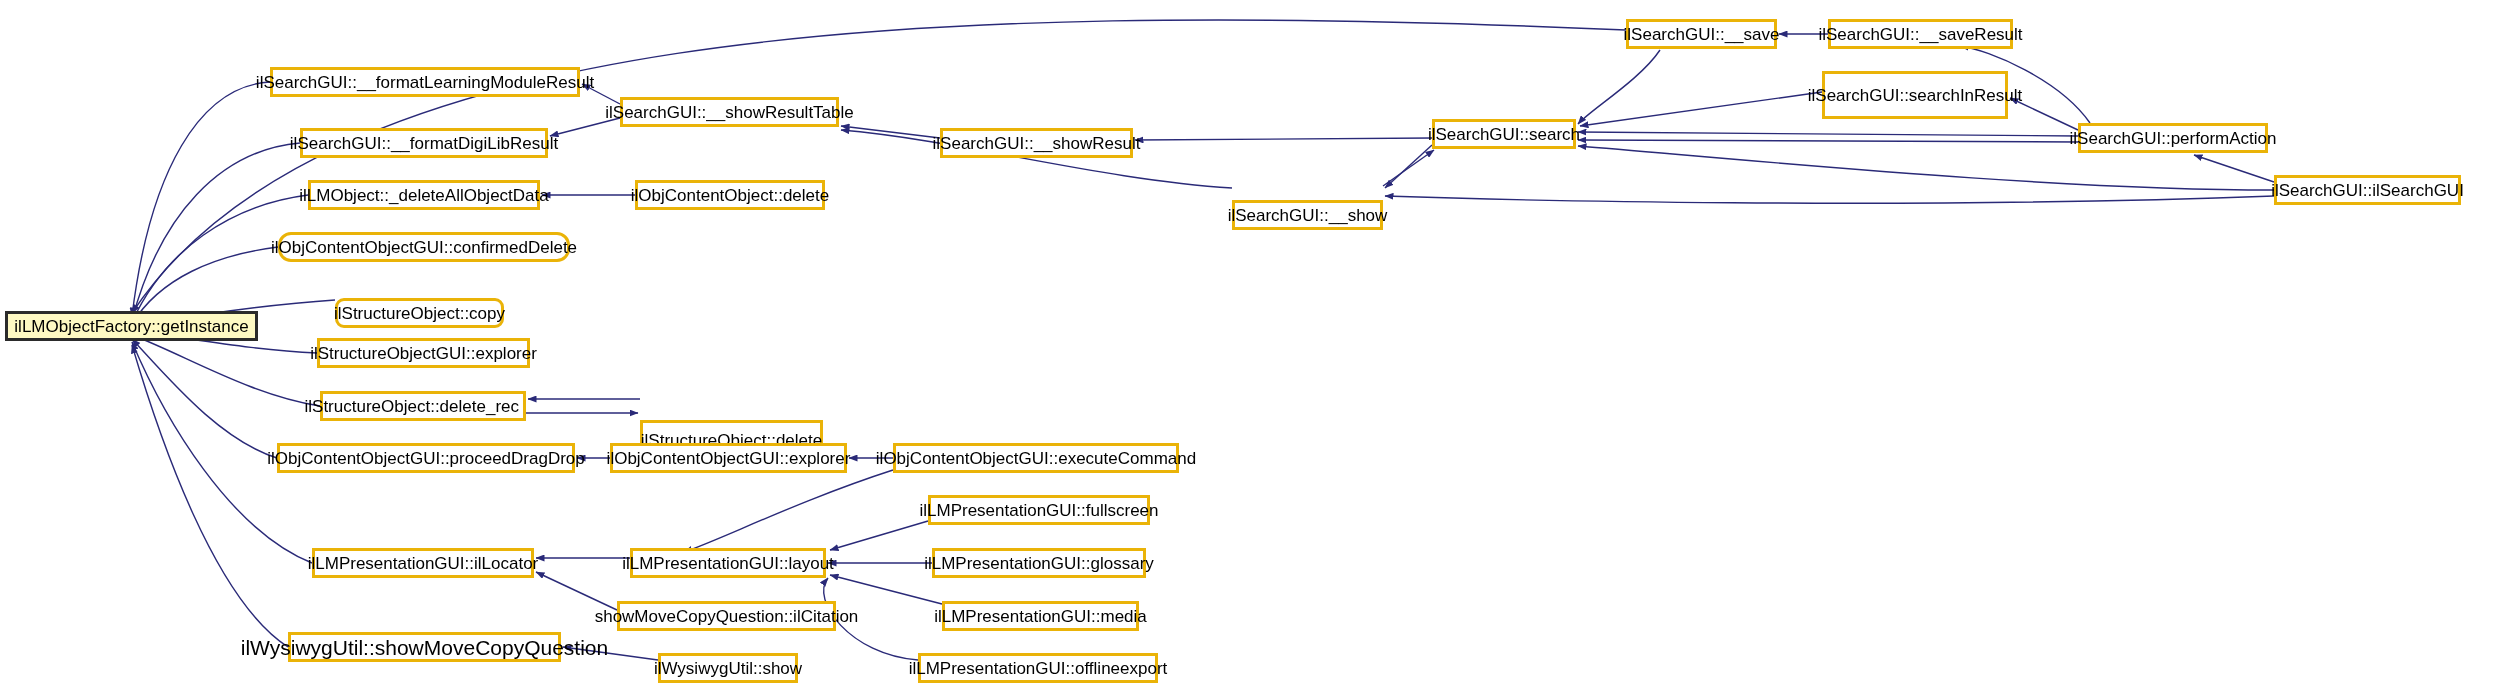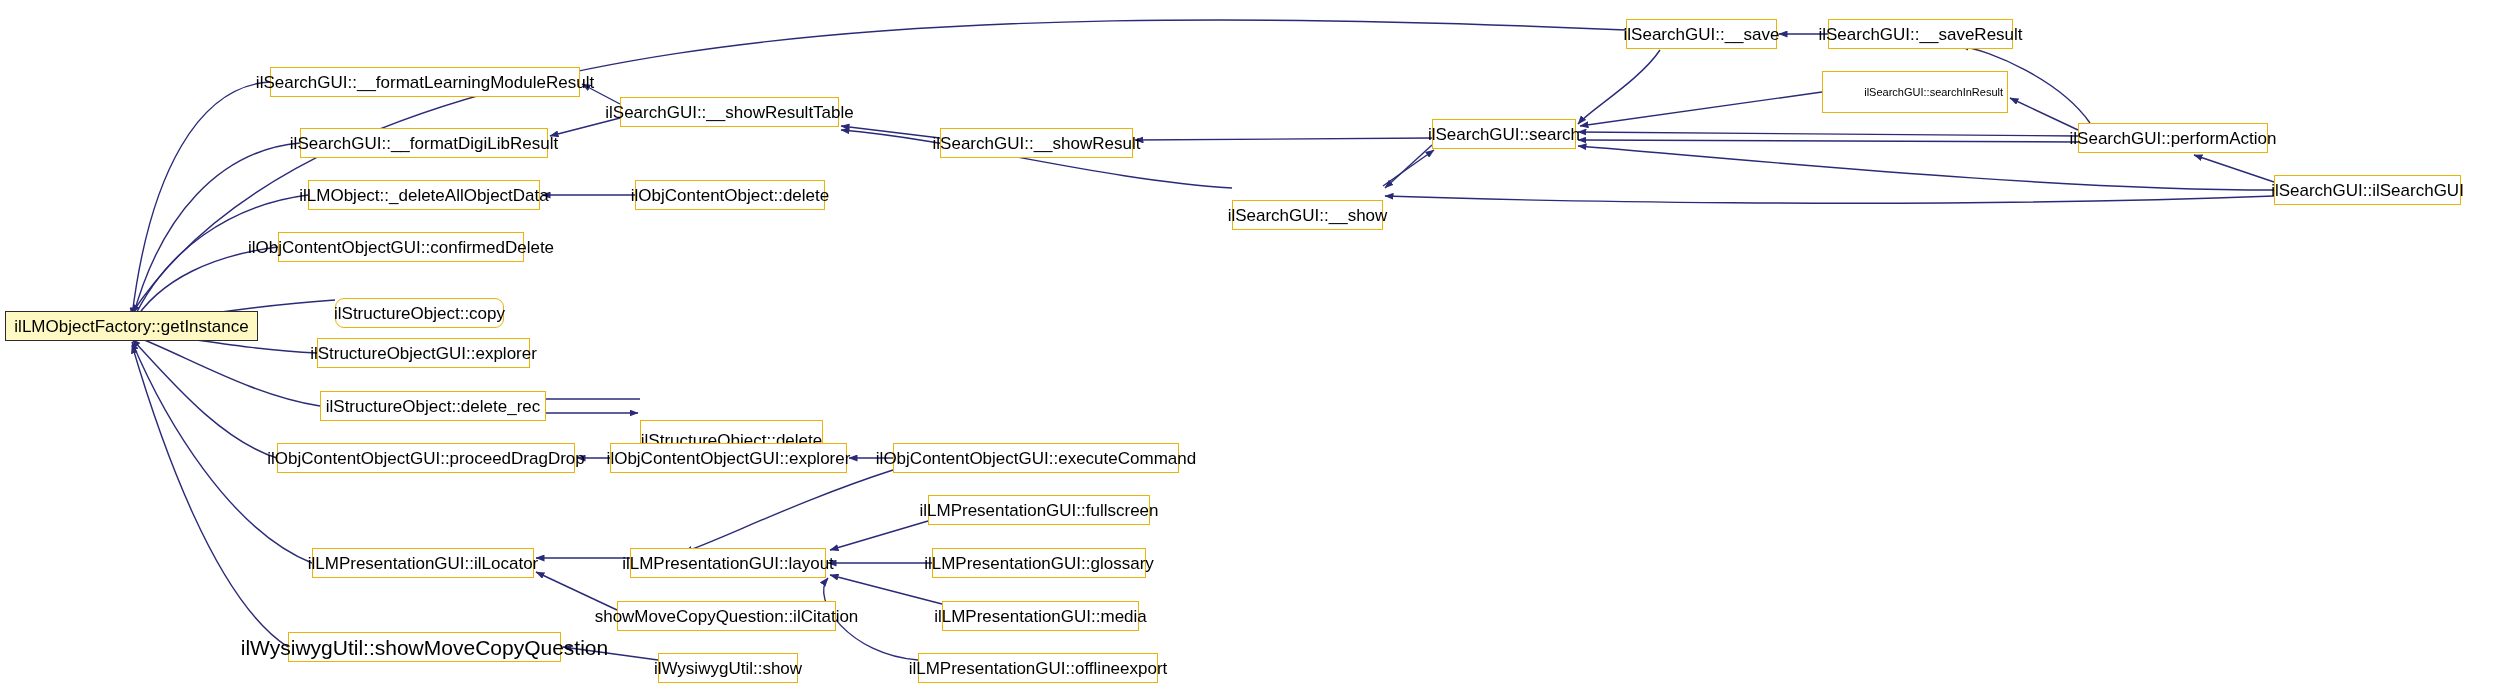--- a/index.html
+++ b/index.html
@@ -22,21 +22,21 @@
     position: absolute;
     left: 0;
     top: 0;
     width: 2493px;
     height: 693px;
     pointer-events: none;
   }
   .node {
     position: absolute;
     box-sizing: border-box;
-    border: 1px solid #eab308;
+    border: 3px solid #eab308;
     background: #ffffff;
     color: #000000;
     display: flex;
     align-items: center;
     justify-content: center;
     white-space: nowrap;
     font-family: "Liberation Sans", sans-serif;
     line-height: 1;
     letter-spacing: 0px;
     cursor: default;
@@ -110,30 +110,30 @@
       </div>
       <div class="node" style="left: 270px; top: 67px; width: 310px; height: 30px; font-size: 17px;">
         <span class="node-label">ilSearchGUI::__formatLearningModuleResult</span>
       </div>
       <div class="node" style="left: 300px; top: 128px; width: 248px; height: 30px; font-size: 17px;">
         <span class="node-label">ilSearchGUI::__formatDigiLibResult</span>
       </div>
       <div class="node" style="left: 308px; top: 180px; width: 232px; height: 30px; font-size: 17px;">
         <span class="node-label">ilLMObject::_deleteAllObjectData</span>
       </div>
-      <div class="node" style="left: 278px; top: 232px; width: 246px; height: 30px; font-size: 17px;">
+      <div class="node" style="left: 278px; top: 232px; width: 292px; height: 30px; font-size: 17px; border-radius: 13px;">
         <span class="node-label">ilObjContentObjectGUI::confirmedDelete</span>
       </div>
       <div class="node" style="left: 335px; top: 298px; width: 169px; height: 30px; font-size: 17px; border-radius: 9px;">
         <span class="node-label">ilStructureObject::copy</span>
       </div>
       <div class="node" style="left: 317px; top: 338px; width: 213px; height: 30px; font-size: 17px;">
         <span class="node-label">ilStructureObjectGUI::explorer</span>
       </div>
-      <div class="node" style="left: 320px; top: 391px; width: 226px; height: 30px; font-size: 17px;">
+      <div class="node" style="left: 320px; top: 391px; width: 206px; height: 30px; font-size: 17px; justify-content: flex-end;">
         <span class="node-label">ilStructureObject::delete_rec</span>
       </div>
       <div class="node" style="left: 277px; top: 443px; width: 298px; height: 30px; font-size: 17px;">
         <span class="node-label">ilObjContentObjectGUI::proceedDragDrop</span>
       </div>
       <div class="node" style="left: 312px; top: 548px; width: 222px; height: 30px; font-size: 17px;">
         <span class="node-label">ilLMPresentationGUI::ilLocator</span>
       </div>
       <div class="node" style="left: 288px; top: 632px; width: 273px; height: 30px; font-size: 21px;">
         <span class="node-label">ilWysiwygUtil::showMoveCopyQuestion</span>
@@ -182,21 +182,21 @@
       </div>
       <div class="node" style="left: 1232px; top: 180px; width: 151px; height: 30px; font-size: 17px; margin-top: 20px;">
         <span class="node-label">ilSearchGUI::__show</span>
       </div>
       <div class="node" style="left: 1626px; top: 19px; width: 151px; height: 30px; font-size: 17px;">
         <span class="node-label">ilSearchGUI::__save</span>
       </div>
       <div class="node" style="left: 1828px; top: 19px; width: 185px; height: 30px; font-size: 17px;">
         <span class="node-label">ilSearchGUI::__saveResult</span>
       </div>
-      <div class="node" style="left: 1822px; top: 71px; width: 186px; height: 42px; font-size: 11px; justify-content: flex-end;">
+      <div class="node" style="left: 1822px; top: 71px; width: 186px; height: 48px; font-size: 17px;">
         <span class="node-label">ilSearchGUI::searchInResult</span>
       </div>
       <div class="node" style="left: 2078px; top: 123px; width: 190px; height: 30px; font-size: 17px;">
         <span class="node-label">ilSearchGUI::performAction</span>
       </div>
       <div class="node" style="left: 2274px; top: 175px; width: 187px; height: 30px; font-size: 17px;">
         <span class="node-label">ilSearchGUI::ilSearchGUI</span>
       </div>
     </div>
 </div>

